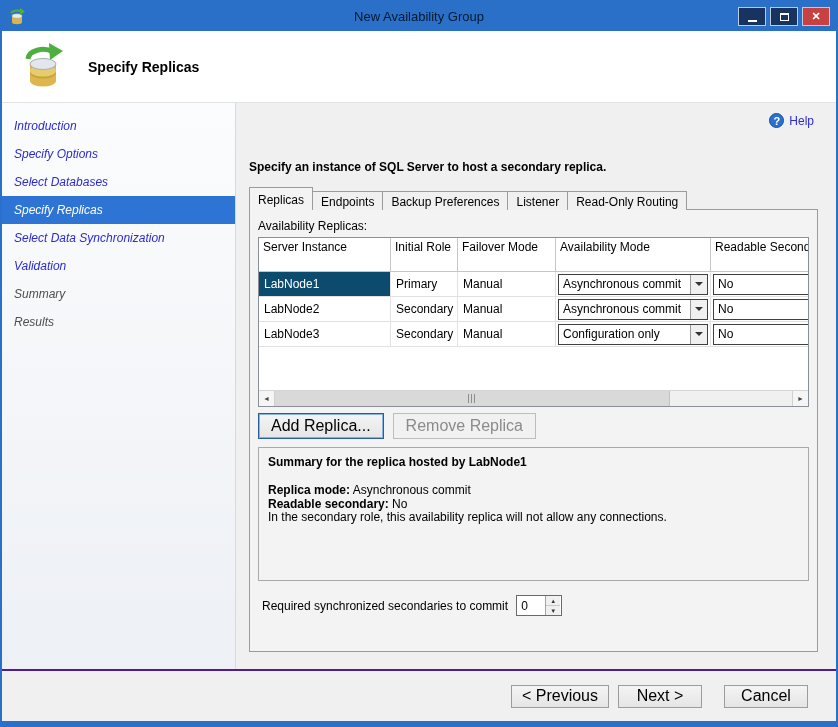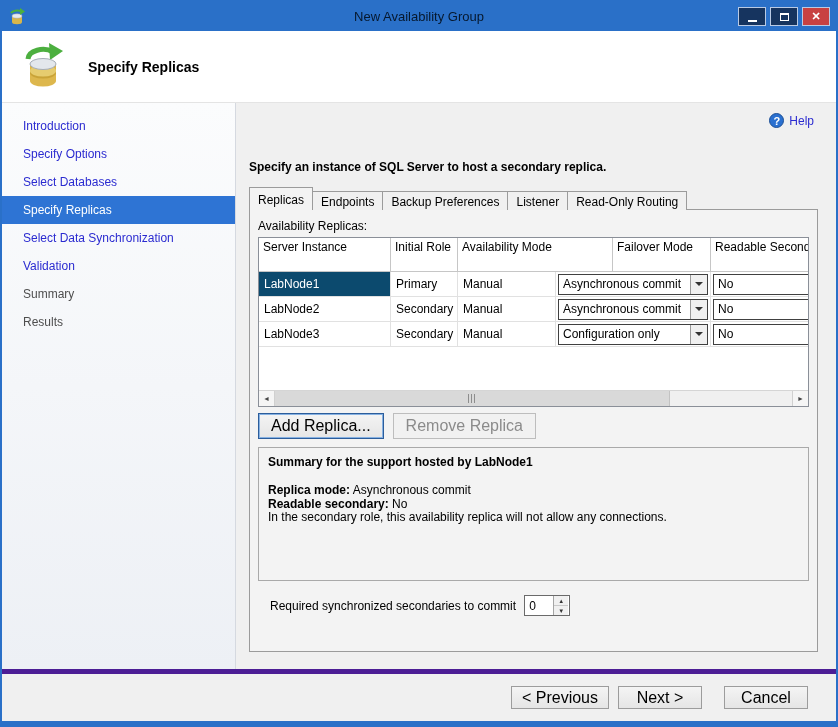--- a/index.html
+++ b/index.html
@@ -25,21 +25,21 @@
   .glyph-close{ color:#fff; font-size:11px; font-weight:bold; line-height:1; }
 
   
   .header{ height:72px; background:#fff; border-bottom:1px solid #e4e4e4; display:flex; align-items:center; flex:none;}
   .header-icon{ margin:0 22px 0 18px; }
   .header-title{ font-size:14px; font-weight:bold; }
 
   
   .body{ flex:1; display:flex; min-height:0; }
   .sidebar{ width:234px; flex:none; background:linear-gradient(180deg,#fbfcfd 0%, #edf0f5 100%); border-right:1px solid #d5d9e0; padding-top:9px; }
-  .side-item{ height:28px; line-height:28px; padding-left:21px; color:#2b2bd0; cursor:pointer; white-space:nowrap;}
+  .side-item{ height:28px; line-height:28px; padding-left:12px; color:#2b2bd0; cursor:pointer; white-space:nowrap;font-style:italic;}
   .side-item.selected{ background:#2e74d4; color:#fff; }
   .side-item.disabled{ color:#4e4e4e; cursor:default; }
 
   .content{ position:relative; flex:1; background:#f0f0f0; }
 
   .help{ position:absolute; top:10px; right:22px; display:flex; align-items:center; gap:5px; color:#2b2bd0; cursor:pointer;}
   .help-icon{ width:15px; height:15px; border-radius:50%; background:#2a70d0; border:1px solid #1c4f96; color:#fff; font-size:11px; font-weight:bold; display:flex; align-items:center; justify-content:center;}
 
   .instruction{ position:absolute; top:57px; left:13px; font-weight:bold; }
 
@@ -83,29 +83,29 @@
   .btn-add{ min-width:120px; border:1px solid #2c5d9b; box-shadow:0 0 0 1px #86b1e2 inset; }
   .btn-remove{ min-width:108px; background:#f1f1f1; border-color:#bdbdbd; color:#8b8b8b; cursor:default;}
 
   
   .summary-box{ position:absolute; top:237px; left:8px; right:8px; height:134px; border:1px solid #a9a9a9; padding:7px 9px; overflow:hidden; background:#f3f3f3;}
   .summary-title{ font-weight:bold; margin-bottom:14px; }
   .sum-label{ font-weight:bold; }
   .sum-desc{ line-height:13px; margin-bottom:13px; }
 
   
-  .commit-row{ position:absolute; top:385px; left:20px; display:flex; align-items:center; gap:8px; }
+  .commit-row{ position:absolute; top:385px; left:12px; display:flex; align-items:center; gap:8px; }
   .spinbox{ width:46px; height:21px; border:1px solid #6a6a6a; background:#fff; display:flex; }
   .spin-value{ width:28px; border:none; outline:none; font:inherit; padding-left:4px; background:#fff;}
   .spin-arrows{ width:15px; flex:none; display:flex; flex-direction:column; border-left:1px solid #a5a5a5; }
   .spin-btn{ flex:1; background:#f0f0f0; display:flex; align-items:center; justify-content:center; font-size:6px; color:#333; cursor:pointer;}
   .spin-btn.up{ border-bottom:1px solid #c9c9c9; }
 
   
-  .footer{ height:52px; flex:none; border-top:5px solid #4c1d95; background:#f0f0f0; display:flex; align-items:center; justify-content:flex-end; padding-right:28px;}
+  .footer{ height:52px; flex:none; border-top:2px solid #4c1d95; background:#f0f0f0; display:flex; align-items:center; justify-content:flex-end; padding-right:28px;}
   .footer .btn{ min-width:84px; height:23px; padding:0 10px;}
   .btn-previous{ margin-right:9px; }
   .btn-next{ margin-right:22px; }
 </style>
 </head>
 <body>
 
 <div class="window">
 
   <div class="titlebar">
@@ -174,22 +174,22 @@
       <div class="tab-panel">
 
         <div class="avail-label">Availability Replicas:</div>
 
         <div class="grid">
           <div class="grid-viewport">
             <div class="grid-inner">
               <div class="grid-header">
                 <div class="gh-cell col-server">Server Instance</div>
                 <div class="gh-cell col-role">Initial Role</div>
+                <div class="gh-cell col-fail">Failover Mode</div>
                 <div class="gh-cell col-avail">Availability Mode</div>
-                <div class="gh-cell col-fail">Failover Mode</div>
                 <div class="gh-cell col-read">Readable Secondary</div>
               </div>
 
               <div class="grid-row">
                 <div class="g-cell col-server sel">LabNode1</div>
                 <div class="g-cell col-role">Primary</div>
                 <div class="g-cell col-fail">Manual</div>
                 <div class="g-cell col-avail combo-cell">
                   <div class="combo">
                     <span class="combo-text">Asynchronous commit</span>
@@ -257,21 +257,21 @@
             <div class="scroll-btn right">►</div>
           </div>
         </div>
 
         <div class="replica-buttons">
           <button class="btn btn-add">Add Replica...</button>
           <button class="btn btn-remove" disabled="">Remove Replica</button>
         </div>
 
         <div class="summary-box">
-          <div class="summary-title">Summary for the support hosted by LabNode1</div>
+          <div class="summary-title">Summary for the replica hosted by LabNode1</div>
           <div>
             <span class="sum-label">Replica mode:</span><span> Asynchronous commit</span>
           </div>
           <div>
             <span class="sum-label">Readable secondary:</span><span> No</span>
           </div>
           <div class="sum-desc">In the secondary role, this availability replica will not allow any connections.</div>
         </div>
 
         <div class="commit-row">

